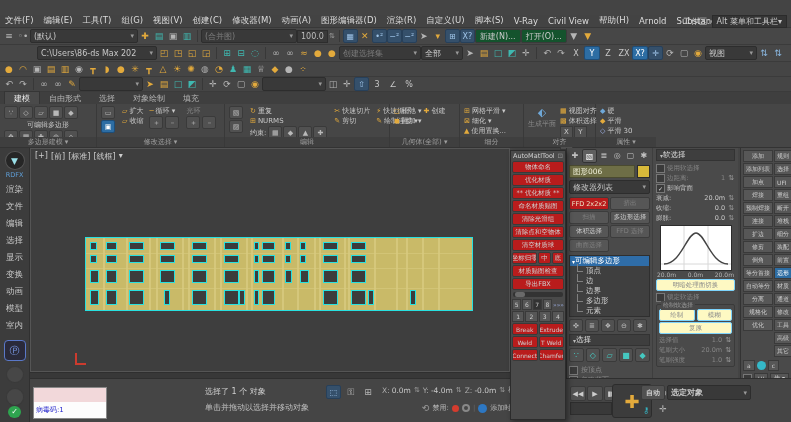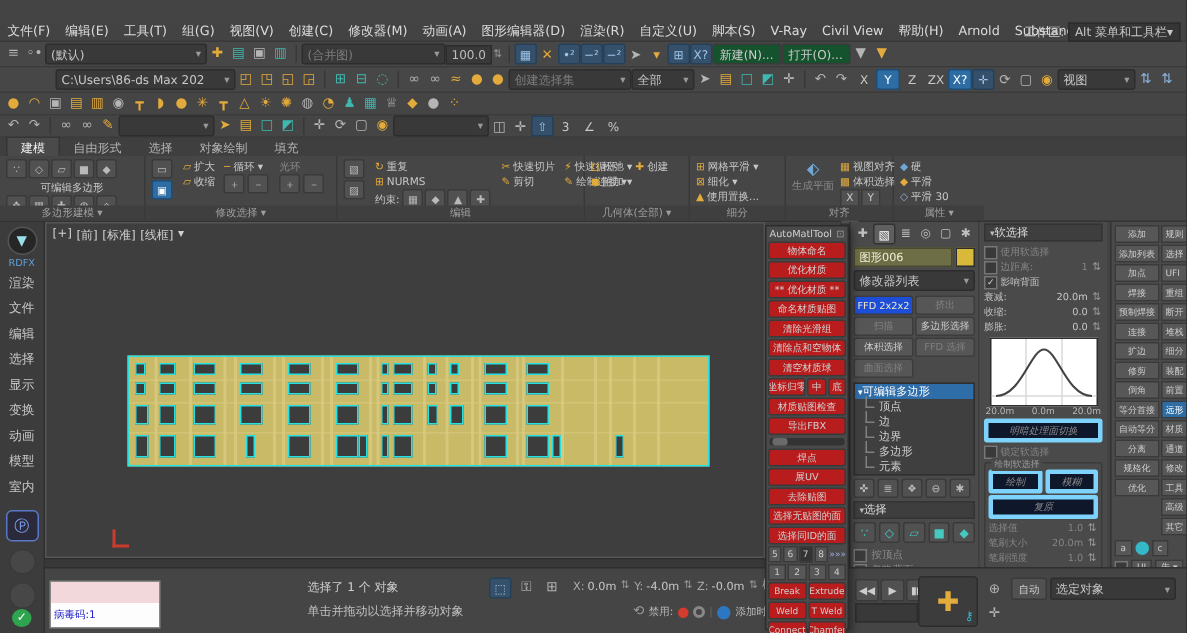--- a/index.html
+++ b/index.html
@@ -89,21 +89,21 @@
   #cmdcol1{left:566px;top:148px;width:86px;height:242px;background:#4a4a4a;border-left:1px solid #333;box-sizing:border-box;padding:1px 2px;}
   #cmdtabs{display:flex;gap:1px;margin-bottom:2px;}
   .ctab{width:13px;height:12px;display:flex;align-items:center;justify-content:center;font-size:8px;color:#c0c0c0;border-radius:2px;}
   .ctab.active{background:#5f5f5f;border:1px solid #333;color:#fff;}
   #objname{display:flex;gap:2px;align-items:center;margin-bottom:2px;}
   #objname .nm{flex:1;background:#6e6e46;border:1px solid #4a4a30;color:#eef;font-size:7.5px;height:11px;display:flex;align-items:center;padding:0 3px;color:#f0f0d8;}
   #objname .sw{width:11px;height:11px;background:#d8b93a;border:1px solid #2c2c2c;}
   #modlist{margin-bottom:3px;height:12px;text-align:center;}
   #presets{display:grid;grid-template-columns:1fr 1fr;gap:1px;margin-bottom:3px;}
   .pbtn{background:#565656;border:1px solid #3c3c3c;border-radius:2px;color:#ccc;font-size:6.5px;height:11px;display:flex;align-items:center;justify-content:center;white-space:nowrap;overflow:hidden;}
-  .pbtn.olive{background:#1d4ed8;color:#eee8c8;}
+  .pbtn.olive{background:#b91c1c;color:#eee8c8;}
   .pbtn.dis{color:#808080;}
   .pbtn.ghost{visibility:hidden;}
   #stack{background:#3f3f3f;border:1px solid #2f2f2f;height:60px;margin-bottom:2px;overflow:hidden;font-size:7.5px;}
   #stack .srow{height:10px;display:flex;align-items:center;padding:0 2px;color:#d0d0d0;white-space:nowrap;}
   #stack .root{background:#2f6da8;color:#fff;}
   #stack .root::before{content:"▾ ";font-size:6px;}
   #stack .child{padding-left:16px;position:relative;}
   #stack .child::before{content:"";position:absolute;left:7px;top:-2px;width:5px;height:7px;border-left:1px solid #808080;border-bottom:1px solid #808080;}
   #stacktools{display:flex;gap:2px;margin-bottom:2px;}
   .stool{width:12px;height:11px;display:flex;align-items:center;justify-content:center;background:#515151;border:1px solid #3a3a3a;font-size:7px;color:#bbb;border-radius:2px;}
@@ -116,21 +116,21 @@
   .cb{width:7px;height:7px;background:#3a3a3a;border:1px solid #777;flex:none;display:flex;align-items:center;justify-content:center;font-size:6px;color:#ddd;}
   .gbtn{background:#505050;border:1px solid #3a3a3a;border-radius:2px;color:#8a8a8a;font-size:6.5px;height:11px;display:inline-flex;align-items:center;justify-content:center;padding:0 8px;margin-top:2px;}
   
   #cmdcol2{left:652px;top:148px;width:86px;height:242px;background:#4a4a4a;border-left:1px solid #3e3e3e;box-sizing:border-box;padding:1px 3px;}
   .ssrow{display:flex;align-items:center;gap:2px;font-size:6.5px;height:10px;color:#c0c0c0;}
   .ssrow.dim{color:#858585;}
   .ssrow .v{margin-left:auto;color:#c8c8c8;}
   .ssrow.dim .v{color:#858585;}
   #curvebox{background:#fff;border:1px solid #2c2c2c;width:70px;height:44px;margin:2px auto 0 auto;}
   #curvelabels{display:flex;justify-content:space-between;font-size:6px;color:#b8b8b8;padding:0 1px;margin-bottom:1px;}
-  .ssbtn{background:#0f172a;border:3px solid #7dd3fc;border-radius:2px;color:#8a8a8a;font-size:6.5px;height:10px;display:flex;align-items:center;justify-content:center;margin:1px 0;white-space:nowrap;overflow:hidden;font-style:italic;}
+  .ssbtn{background:#fef9c3;border:1px solid #7dd3fc;border-radius:2px;color:#8a8a8a;font-size:6.5px;height:10px;display:flex;align-items:center;justify-content:center;margin:1px 0;white-space:nowrap;overflow:hidden;}
   #paintgrp{border:1px solid #3a3a3a;border-radius:2px;margin-top:2px;padding:1px 2px;position:relative;}
   #paintgrp .cap{font-size:6px;color:#9a9a9a;position:absolute;top:-4px;left:4px;background:#4a4a4a;padding:0 2px;}
   .pairbtns{display:flex;gap:2px;margin-top:3px;}
   .pairbtns .ssbtn{flex:1;margin:0;}
   
   #rightcol{left:740px;top:148px;width:51px;height:244px;background:#4a4a4a;border-left:1px solid #333;box-sizing:border-box;padding:2px 0 0 2px;overflow:hidden;}
   .rc-row{display:flex;gap:1px;margin-bottom:1px;}
   .rc-a{width:28px;background:#575757;border:1px solid #3a3a3a;color:#ccc;font-size:6px;height:10px;display:flex;align-items:center;justify-content:center;white-space:nowrap;overflow:hidden;flex:none;}
   .rc-b{width:24px;background:#575757;border:1px solid #3a3a3a;color:#ccc;font-size:6px;height:10px;display:flex;align-items:center;justify-content:flex-start;padding-left:2px;white-space:nowrap;overflow:hidden;flex:none;}
   .rc-row.noa .rc-a{visibility:hidden;}
@@ -153,21 +153,21 @@
   #timetag .reddot{width:7px;height:7px;border-radius:50%;background:#d43c2e;}
   #timetag .ring{width:8px;height:8px;border-radius:50%;border:2px solid #888;box-sizing:border-box;}
   #timetag .bluedot{width:9px;height:9px;border-radius:50%;background:#2d77c2;display:inline-block;}
   #playback{position:absolute;left:540px;top:7px;display:flex;gap:1px;}
   .pbbtn{width:14px;height:13px;background:#515151;border:1px solid #3a3a3a;border-radius:2px;color:#ccc;font-size:7px;display:flex;align-items:center;justify-content:center;}
   #pbspin{position:absolute;left:540px;top:23px;display:flex;gap:2px;align-items:center;}
   #pbspin .fld{width:40px;height:11px;background:#393939;border:1px solid #2d2d2d;}
   #bigkey{position:absolute;left:582px;top:5px;width:38px;height:32px;background:#3c3c3c;border:1px solid #2c2c2c;border-radius:3px;display:flex;align-items:center;justify-content:center;color:#e3aa3c;font-size:18px;}
   #bigkey .mini{position:absolute;right:2px;bottom:2px;color:#35b8c8;font-size:8px;}
   #navicons{position:absolute;left:626px;top:7px;display:flex;flex-direction:column;gap:3px;}
-  #keycluster{position:absolute;left:644px;top:6px;width:110px;}
+  #keycluster{position:absolute;left:611px;top:6px;width:110px;font-weight:bold;}
   #keycluster .krow{display:flex;gap:2px;margin-bottom:2px;}
   .kbtn{background:#515151;border:1px solid #3a3a3a;border-radius:2px;color:#ccc;font-size:7px;height:13px;display:flex;align-items:center;justify-content:center;padding:0 4px;white-space:nowrap;}
   #keycluster .combo{height:13px;flex:1;}
   .dim-ico{color:#9a9a9a;font-size:9px;}
 </style>
 </head>
 <body>
 
 <div id="app">
 
@@ -570,28 +570,20 @@
       <span class="fpbtn z3">底</span>
     </div>
     <div>
 
     <div class="fpbtn">材质贴图检查</div>
         <div class="fpbtn">导出FBX</div>
       </div>
     <div id="fp-slider">
         <div class="hdl"></div>
       </div>
-    <div>
-
-    <div class="fpbtn">焊点</div>
-        <div class="fpbtn">展UV</div>
-        <div class="fpbtn">去除贴图</div>
-        <div class="fpbtn">选择无贴图的面</div>
-        <div class="fpbtn">选择同ID的面</div>
-      </div>
     <div class="fp-ids">
       <span style="display:contents">
         
       <span class="idb">5</span><span class="idb">6</span><span class="idb dark">7</span><span class="idb">8</span></span>
       <span class="arr">»»»</span>
     </div>
     <div class="fp-ids">
 
     <span class="idb">1</span>
         <span class="idb">2</span>

